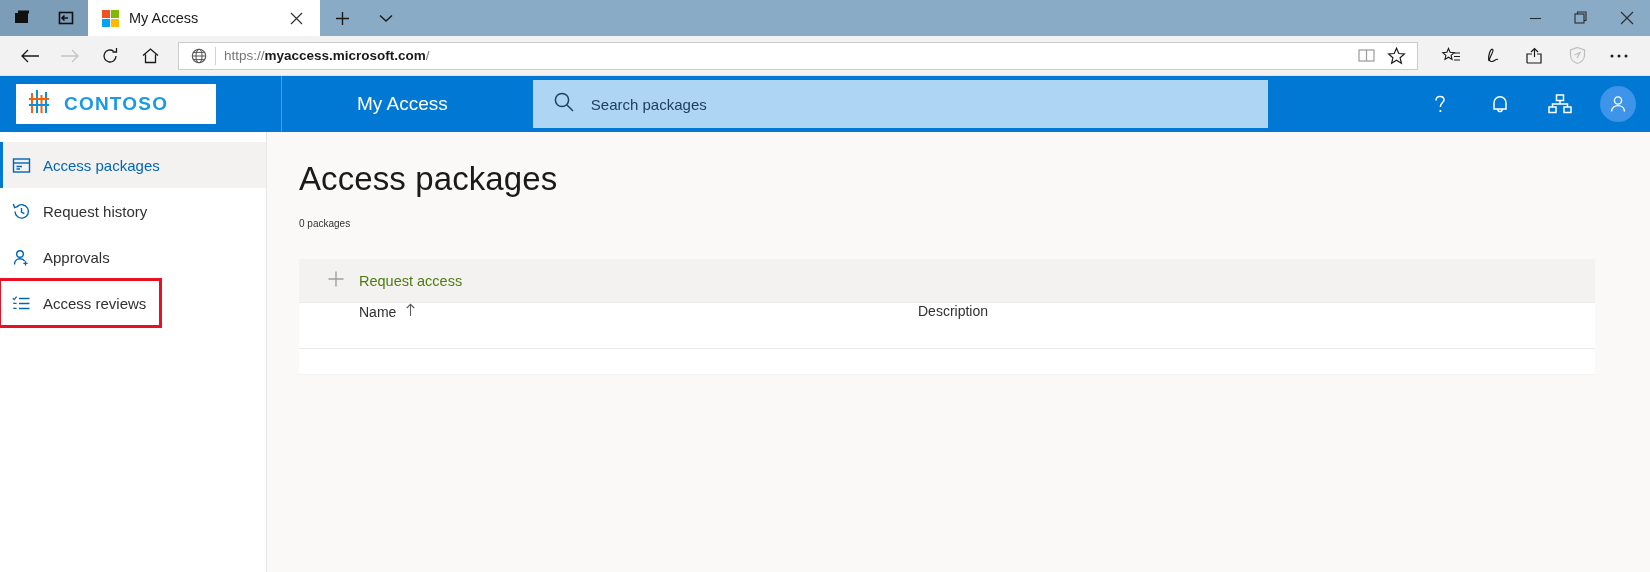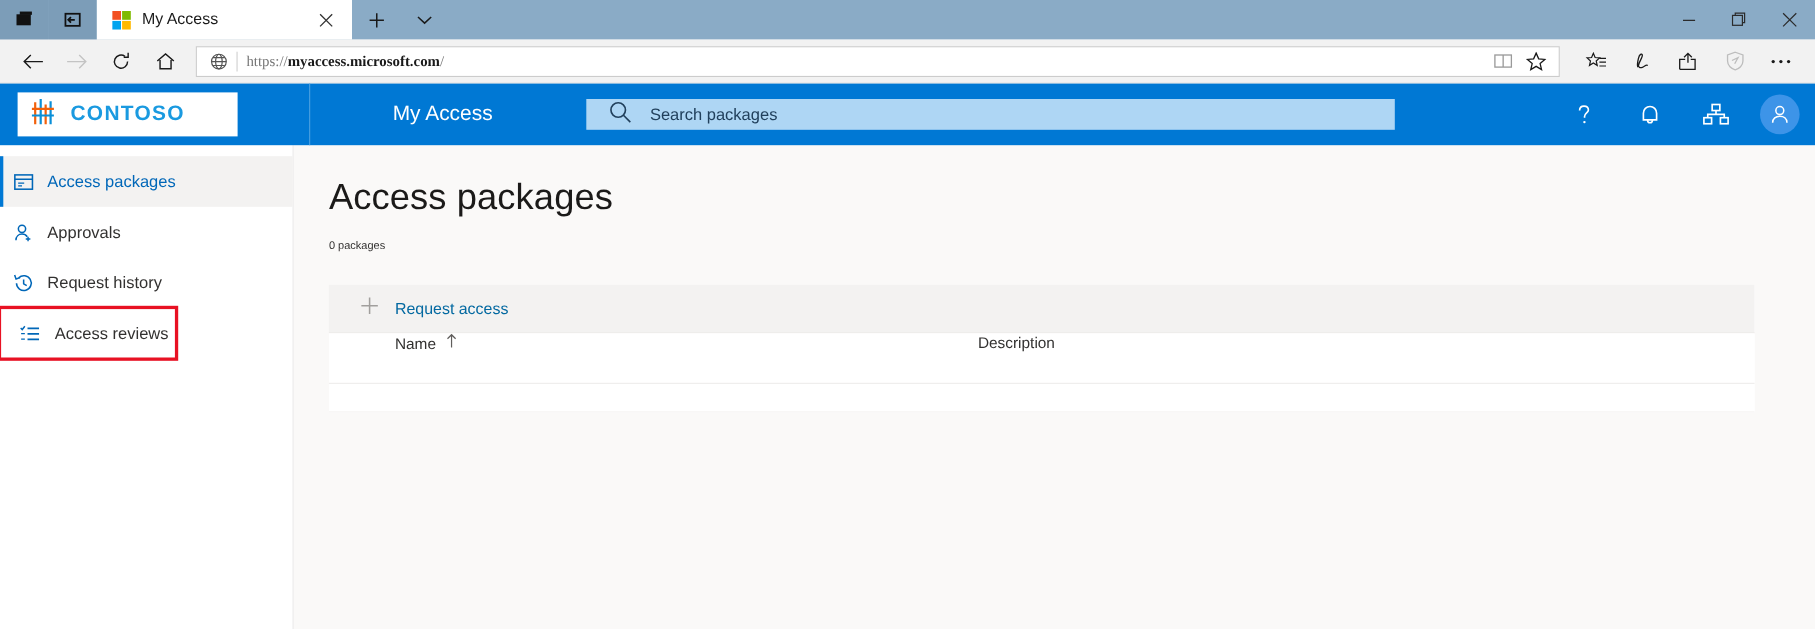--- a/index.html
+++ b/index.html
@@ -43,38 +43,38 @@
   }
   .nav-btn {
     width: 40px; height: 36px; display: flex; align-items: center; justify-content: center;
   }
   .urlbar {
     flex: 1; height: 28px; background: #ffffff; border: 1px solid #cccccc;
     display: flex; align-items: center; margin: 0 12px 0 8px; padding: 0 6px;
   }
   .url-globe { width: 28px; display: flex; align-items: center; justify-content: center; }
   .url-sep { width: 1px; height: 18px; background: #d0d0d0; margin: 0 8px 0 2px; }
-  .url-text { flex: 1; font-size: 13.5px; color: #767676; white-space: nowrap; font-family: Liberation Serif, serif; }
+  .url-text { flex: 1; font-size: 13.5px; color: #767676; white-space: nowrap; }
   .url-text b { color: #1a1a1a; font-weight: 600; }
   .url-icon { width: 30px; display: flex; align-items: center; justify-content: center; }
   .tool-btn { width: 42px; height: 36px; display: flex; align-items: center; justify-content: center; }
 
   
   .app-header {
     height: 56px; background: #0078d4; display: flex; align-items: center; position: relative; gap: 45px;
   }
   .logo-box {
     width: 200px; height: 40px; background: #ffffff; margin-left: 16px;
     display: flex; align-items: center; gap: 10px; padding-left: 12px;
   }
   .logo-word { font-size: 19px; font-weight: bold; color: #1a9ae0; letter-spacing: 1.2px; }
   .hdr-sep { width: 1px; height: 56px; background: #4ba0e0; margin-left: 20px; }
   .app-title { color: #ffffff; font-size: 19px; margin-left: 30px; white-space: nowrap; }
   .search-box {
-    width: 735px; height: 28px; background: #aed6f4; margin-left: 40px;
+    width: 735px; height: 48px; background: #aed6f4; margin-left: 40px;
     display: flex; align-items: center; padding-left: 20px; gap: 16px;
   }
   .search-ph { font-size: 15px; color: #21405c; }
   .hdr-right { position: absolute; right: 14px; display: flex; align-items: center; gap: 20px; }
   .hdr-ic { width: 40px; height: 40px; display: flex; align-items: center; justify-content: center; }
   .avatar {
     width: 36px; height: 36px; border-radius: 50%; background: #3d94e8;
     display: flex; align-items: center; justify-content: center;
   }
 
@@ -86,21 +86,21 @@
     padding-top: 10px; flex-shrink: 0;
   }
   .side-item {
     height: 46px; display: flex; align-items: center; gap: 11px;
     padding-left: 10px; position: relative; color: #323130; font-size: 15px;
   }
   .side-item.selected { background: #f3f2f1; color: #0067b8; }
   .side-item.selected::before {
     content: ""; position: absolute; left: 0; top: 0; bottom: 0; width: 3px; background: #0078d4;
   }
-  .side-item.annotated { outline: 3px solid #e81123; outline-offset: -1px; width: 160px; justify-content: center; }
+  .side-item.annotated { outline: 3px solid #e81123; outline-offset: -1px; width: 160px; }
   .side-ic { width: 22px; display: flex; align-items: center; justify-content: center; }
 
   .main {
     flex: 1; background: #faf9f8; padding: 28px 30px 0 32px; overflow: hidden;
   }
   .page-title { font-size: 33px; font-weight: 400; color: #1b1a19; letter-spacing: 0.1px; }
   .page-count { font-size: 10px; color: #323130; margin-top: 20px; }
 
   .tabs { display: flex; gap: 30px; margin-top: 42px; border-bottom: 1px solid #edebe9; }
   .tabitem {
@@ -109,27 +109,27 @@
   .tabitem.active { font-weight: bold; color: #201f1e; }
   .tabitem.active::after {
     content: ""; position: absolute; left: 0; right: 0; bottom: -1px; height: 3px; background: #0078d4;
   }
 
   .card { margin-top: 30px; margin-right: 25px; background: #ffffff; }
   .cmdbar {
     height: 44px; background: #f3f2f1; display: flex; align-items: center;
     padding-left: 28px; gap: 14px; border-bottom: 1px solid #edebe9;
   }
-  .cmd-label { font-size: 14.5px; color: #0369a1; }
+  .cmd-label { font-size: 14.5px; color: #4d7c0f; }
   .tbl-head {
     height: 46px; background: #ffffff; display: flex; align-items: flex-start;
     border-bottom: 1px solid #edebe9; padding-left: 60px;
   }
   .col-name { width: 530px; font-size: 14px; color: #323130; display: flex; align-items: center; gap: 9px; }
-  .col-desc { font-size: 14px; color: #323130; }
+  .col-desc { font-size: 14px; color: #323130; margin-left: 29px; }
   .tbl-empty { height: 26px; background: #ffffff; border-bottom: 1px solid #f3f2f1; }
 </style>
 </head>
 <body>
 
 <div class="browser">
 
   <div class="titlebar">
     <div class="tb-left-icons">
       <div class="tb-icon-btn dark">
@@ -340,37 +340,37 @@
               <path d="M1.5 7 H17.5" stroke="#0067b8" stroke-width="1.4"></path>
               <path d="M4.5 10.5 H10 M4.5 13 H8" stroke="#0067b8" stroke-width="1.3"></path>
             </svg>
         </span>
         <span>Access packages</span>
       </div>
 
       <div class="side-item">
         <span class="side-ic">
           <svg width="19" height="19" viewBox="0 0 19 19">
+              <path d="M3 9.5 A6.7 6.7 0 1 0 5 4.6" fill="none" stroke="#0067b8" stroke-width="1.4"></path>
+              <path d="M1.3 2 L2.6 5.6 L6.2 4.4" fill="none" stroke="#0067b8" stroke-width="1.4"></path>
+              <path d="M9.5 6 V10 L12.3 11.6" fill="none" stroke="#0067b8" stroke-width="1.4"></path>
+            </svg>
+        </span>
+        <span>Request history</span>
+      </div>
+
+      <div class="side-item">
+        <span class="side-ic">
+          <svg width="19" height="19" viewBox="0 0 19 19">
               <circle cx="8" cy="6" r="3.3" fill="none" stroke="#0067b8" stroke-width="1.4"></circle>
               <path d="M2.5 16.5 C2.5 12.8 5 10.8 8 10.8 C10 10.8 11.8 11.7 12.8 13.2" fill="none" stroke="#0067b8" stroke-width="1.4"></path>
               <path d="M13.5 13.2 V17.4 M11.4 15.3 H15.6" stroke="#0067b8" stroke-width="1.3"></path>
             </svg>
         </span>
         <span>Approvals</span>
-      </div>
-
-      <div class="side-item">
-        <span class="side-ic">
-          <svg width="19" height="19" viewBox="0 0 19 19">
-              <path d="M3 9.5 A6.7 6.7 0 1 0 5 4.6" fill="none" stroke="#0067b8" stroke-width="1.4"></path>
-              <path d="M1.3 2 L2.6 5.6 L6.2 4.4" fill="none" stroke="#0067b8" stroke-width="1.4"></path>
-              <path d="M9.5 6 V10 L12.3 11.6" fill="none" stroke="#0067b8" stroke-width="1.4"></path>
-            </svg>
-        </span>
-        <span>Request history</span>
       </div>
 
       <div class="side-item annotated">
         <span class="side-ic">
           <svg width="19" height="19" viewBox="0 0 19 19">
               <path d="M7 4.5 H17.5 M7 9.5 H17.5 M7 14.5 H17.5" stroke="#0067b8" stroke-width="1.5"></path>
               <path d="M0.8 4.2 L2.2 5.6 L4.6 2.6" fill="none" stroke="#0067b8" stroke-width="1.3"></path>
               <path d="M1.2 9.3 H4.6 M1.2 14.3 H4.6" stroke="#0067b8" stroke-width="1.3"></path>
             </svg>
         </span>

